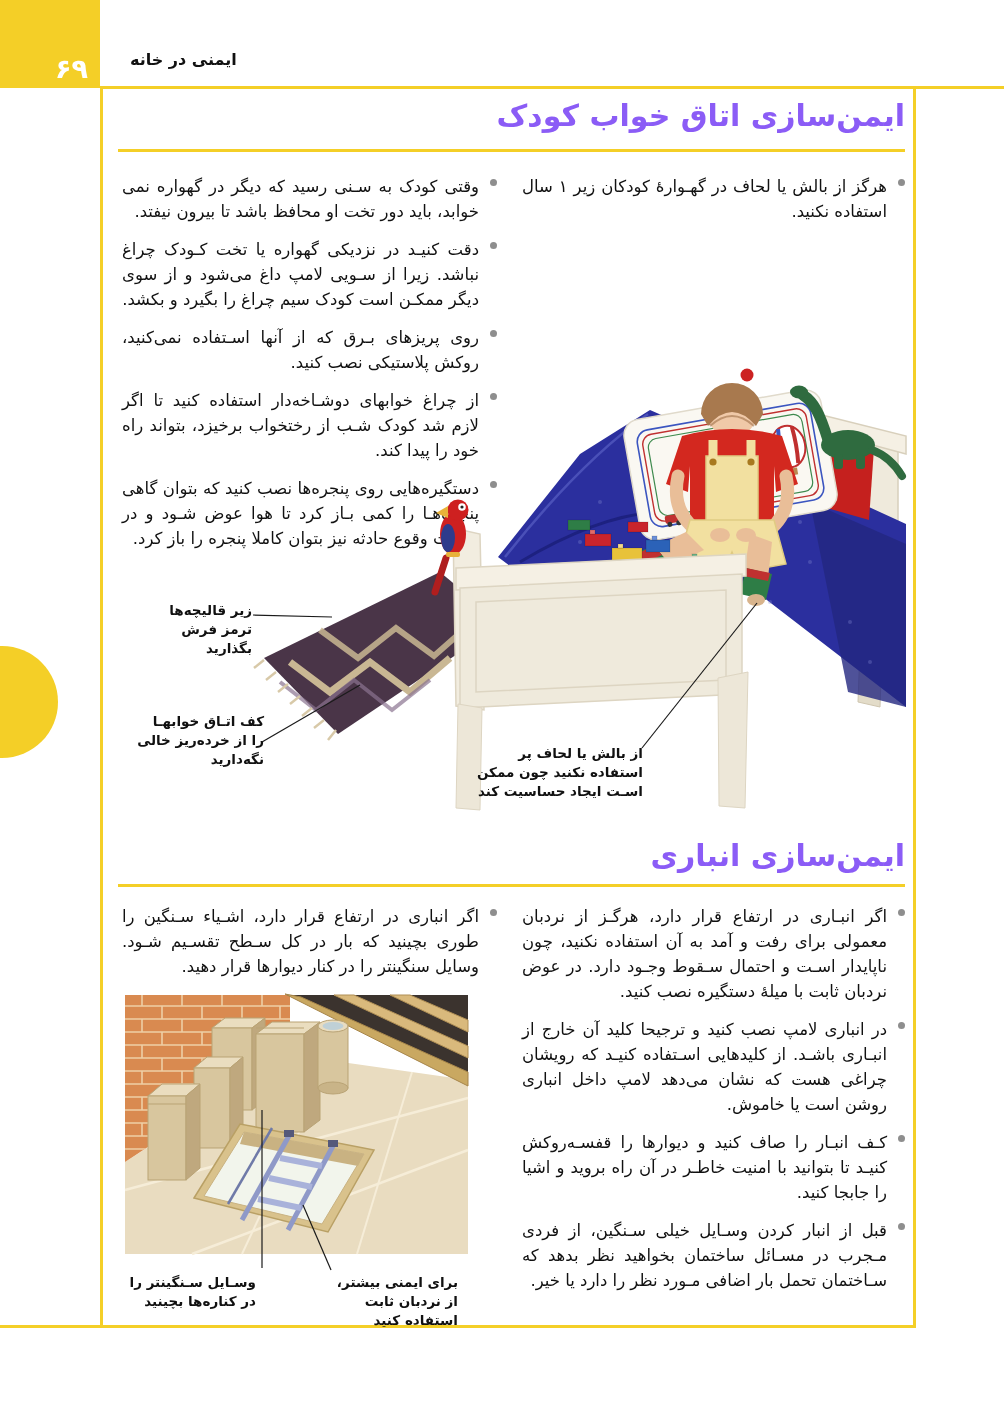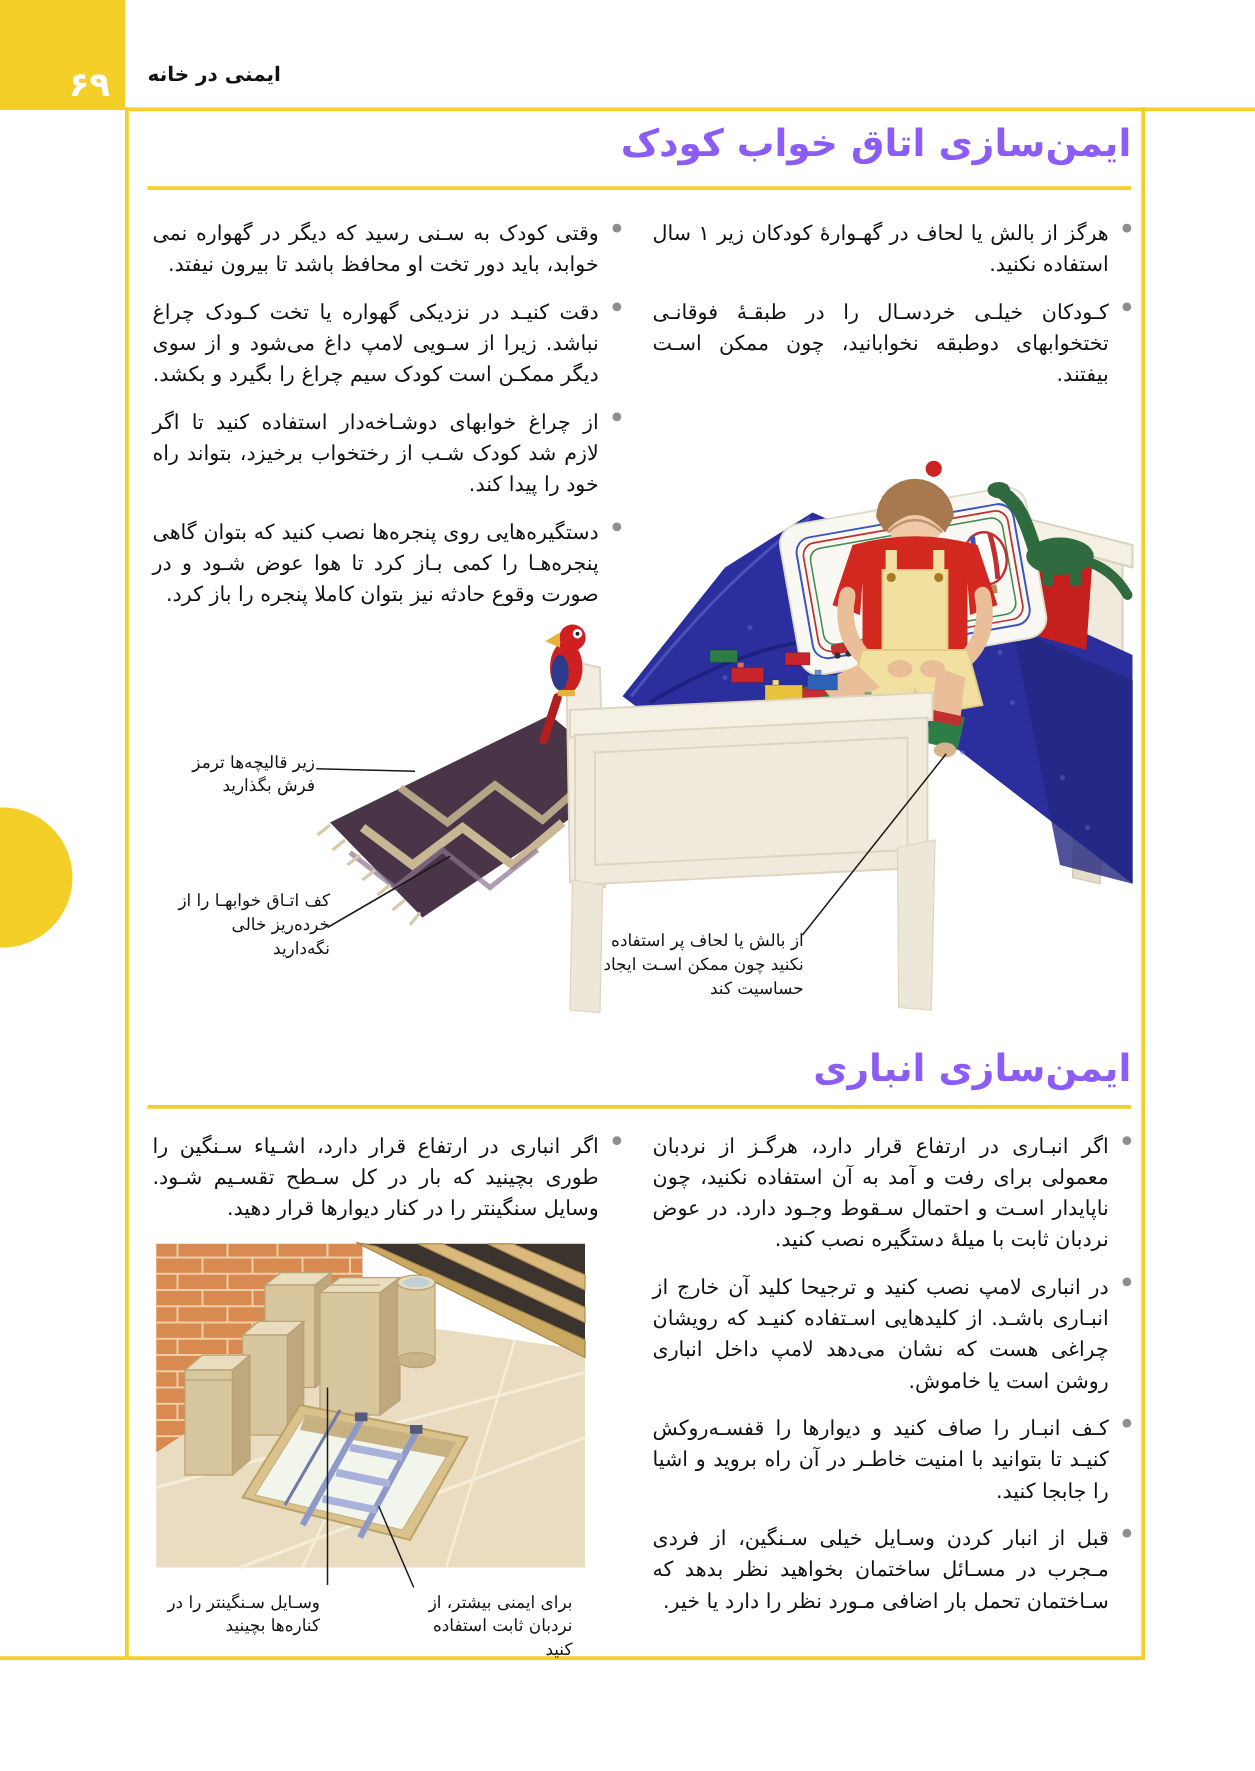--- a/index.html
+++ b/index.html
@@ -7,32 +7,32 @@
     width:1004px;height:1417px;position:relative;background:#ffffff;
     font-family:"DejaVu Sans", sans-serif;color:#111;overflow:hidden;
   }
   .abs{position:absolute;}
   
   .rule{position:absolute;background:#F4CF27;}
   
   .pagetab{position:absolute;left:0;top:0;width:100px;height:88px;background:#F4CF27;
     display:flex;align-items:flex-end;justify-content:flex-end;box-sizing:border-box;padding:0 12px 6px 0;}
   .pagenum{color:#fff;font-size:27px;font-weight:bold;line-height:1;}
-  .runhead{position:absolute;left:118px;top:50px;font-size:16px;font-weight:bold;direction:rtl;}
+  .runhead{position:absolute;left:130px;top:50px;font-size:16px;font-weight:bold;direction:rtl;}
   .corner-circle{position:absolute;left:-54px;top:646px;width:112px;height:112px;border-radius:50%;background:#F4CF27;}
   
   .sec-title{position:absolute;left:118px;width:787px;direction:rtl;text-align:right;
     font-size:30px;font-weight:bold;letter-spacing:0;color:#8b5cf6;}
   
   .col{position:absolute;direction:rtl;}
   .bi{display:flex;direction:rtl;gap:7px;margin:0 0 5px 0;}
   .dot{flex:none;width:7px;height:7px;border-radius:50%;background:#8e8e8e;margin-top:9px;}
   .bi p{margin:4px;font-size:16.5px;line-height:25px;text-align:justify;text-justify:inter-word;}
   
-  .note{position:absolute;font-size:13.5px;line-height:19px;direction:rtl;text-align:right;color:#111;}
+  .note{position:absolute;font-size:13.5px;line-height:19px;direction:rtl;text-align:right;color:#111;font-weight:bold;}
   svg{display:block;}
 </style>
 </head>
 <body>
 
 <div class="pagetab">
   <span class="pagenum">۶۹</span>
 </div>
 <div class="runhead">ایمنی در خانه</div>
 
@@ -43,34 +43,34 @@
 <div class="corner-circle"></div>
 
 <div class="sec-title" style="top:98px;">ایمن‌سازی اتاق خواب کودک</div>
 <div class="rule" style="left:118px;top:149px;width:787px;height:3px;"></div>
 
 <div class="col" style="left:518px;top:170px;width:387px;">
   <div class="bi">
       <span class="dot"></span>
       <p>هرگز از بالش یا لحاف در گهـوارهٔ کودکان زیر ۱ سال استفاده نکنید.</p>
     </div>
-  <div class="bi">
-      <span class="dot"></span>
-      <p>کـودکان خیلـی خردسـال را در طبقـهٔ فوقانـی تختخوابهای دوطبقه نخوابانید، چون ممکن اسـت بیفتند.</p>
-    </div>
 </div>
 
 <div class="col" style="left:118px;top:170px;width:379px;">
   <div class="bi">
       <span class="dot"></span>
       <p>وقتی کودک به سـنی رسید که دیگر در گهواره نمی خوابد، باید دور تخت او محافظ باشد تا بیرون نیفتد.</p>
     </div>
   <div class="bi">
       <span class="dot"></span>
       <p>دقت کنیـد در نزدیکی گهواره یا تخت کـودک چراغ نباشد. زیرا از سـویی لامپ داغ می‌شود و از سوی دیگر ممکـن است کودک سیم چراغ را بگیرد و بکشد.</p>
+    </div>
+  <div class="bi">
+      <span class="dot"></span>
+      <p>روی پریزهای بـرق که از آنها اسـتفاده نمی‌کنید، روکش پلاستیکی نصب کنید.</p>
     </div>
   <div class="bi">
       <span class="dot"></span>
       <p>از چراغ خوابهای دوشـاخه‌دار استفاده کنید تا اگر لازم شد کودک شـب از رختخواب برخیزد، بتواند راه خود را پیدا کند.</p>
     </div>
   <div class="bi">
       <span class="dot"></span>
       <p>دستگیره‌هایی روی پنجره‌ها نصب کنید که بتوان گاهی پنجره‌هـا را کمی بـاز کرد تا هوا عوض شـود و در صورت وقوع حادثه نیز بتوان کاملا پنجره را باز کرد.</p>
     </div>
 </div>

